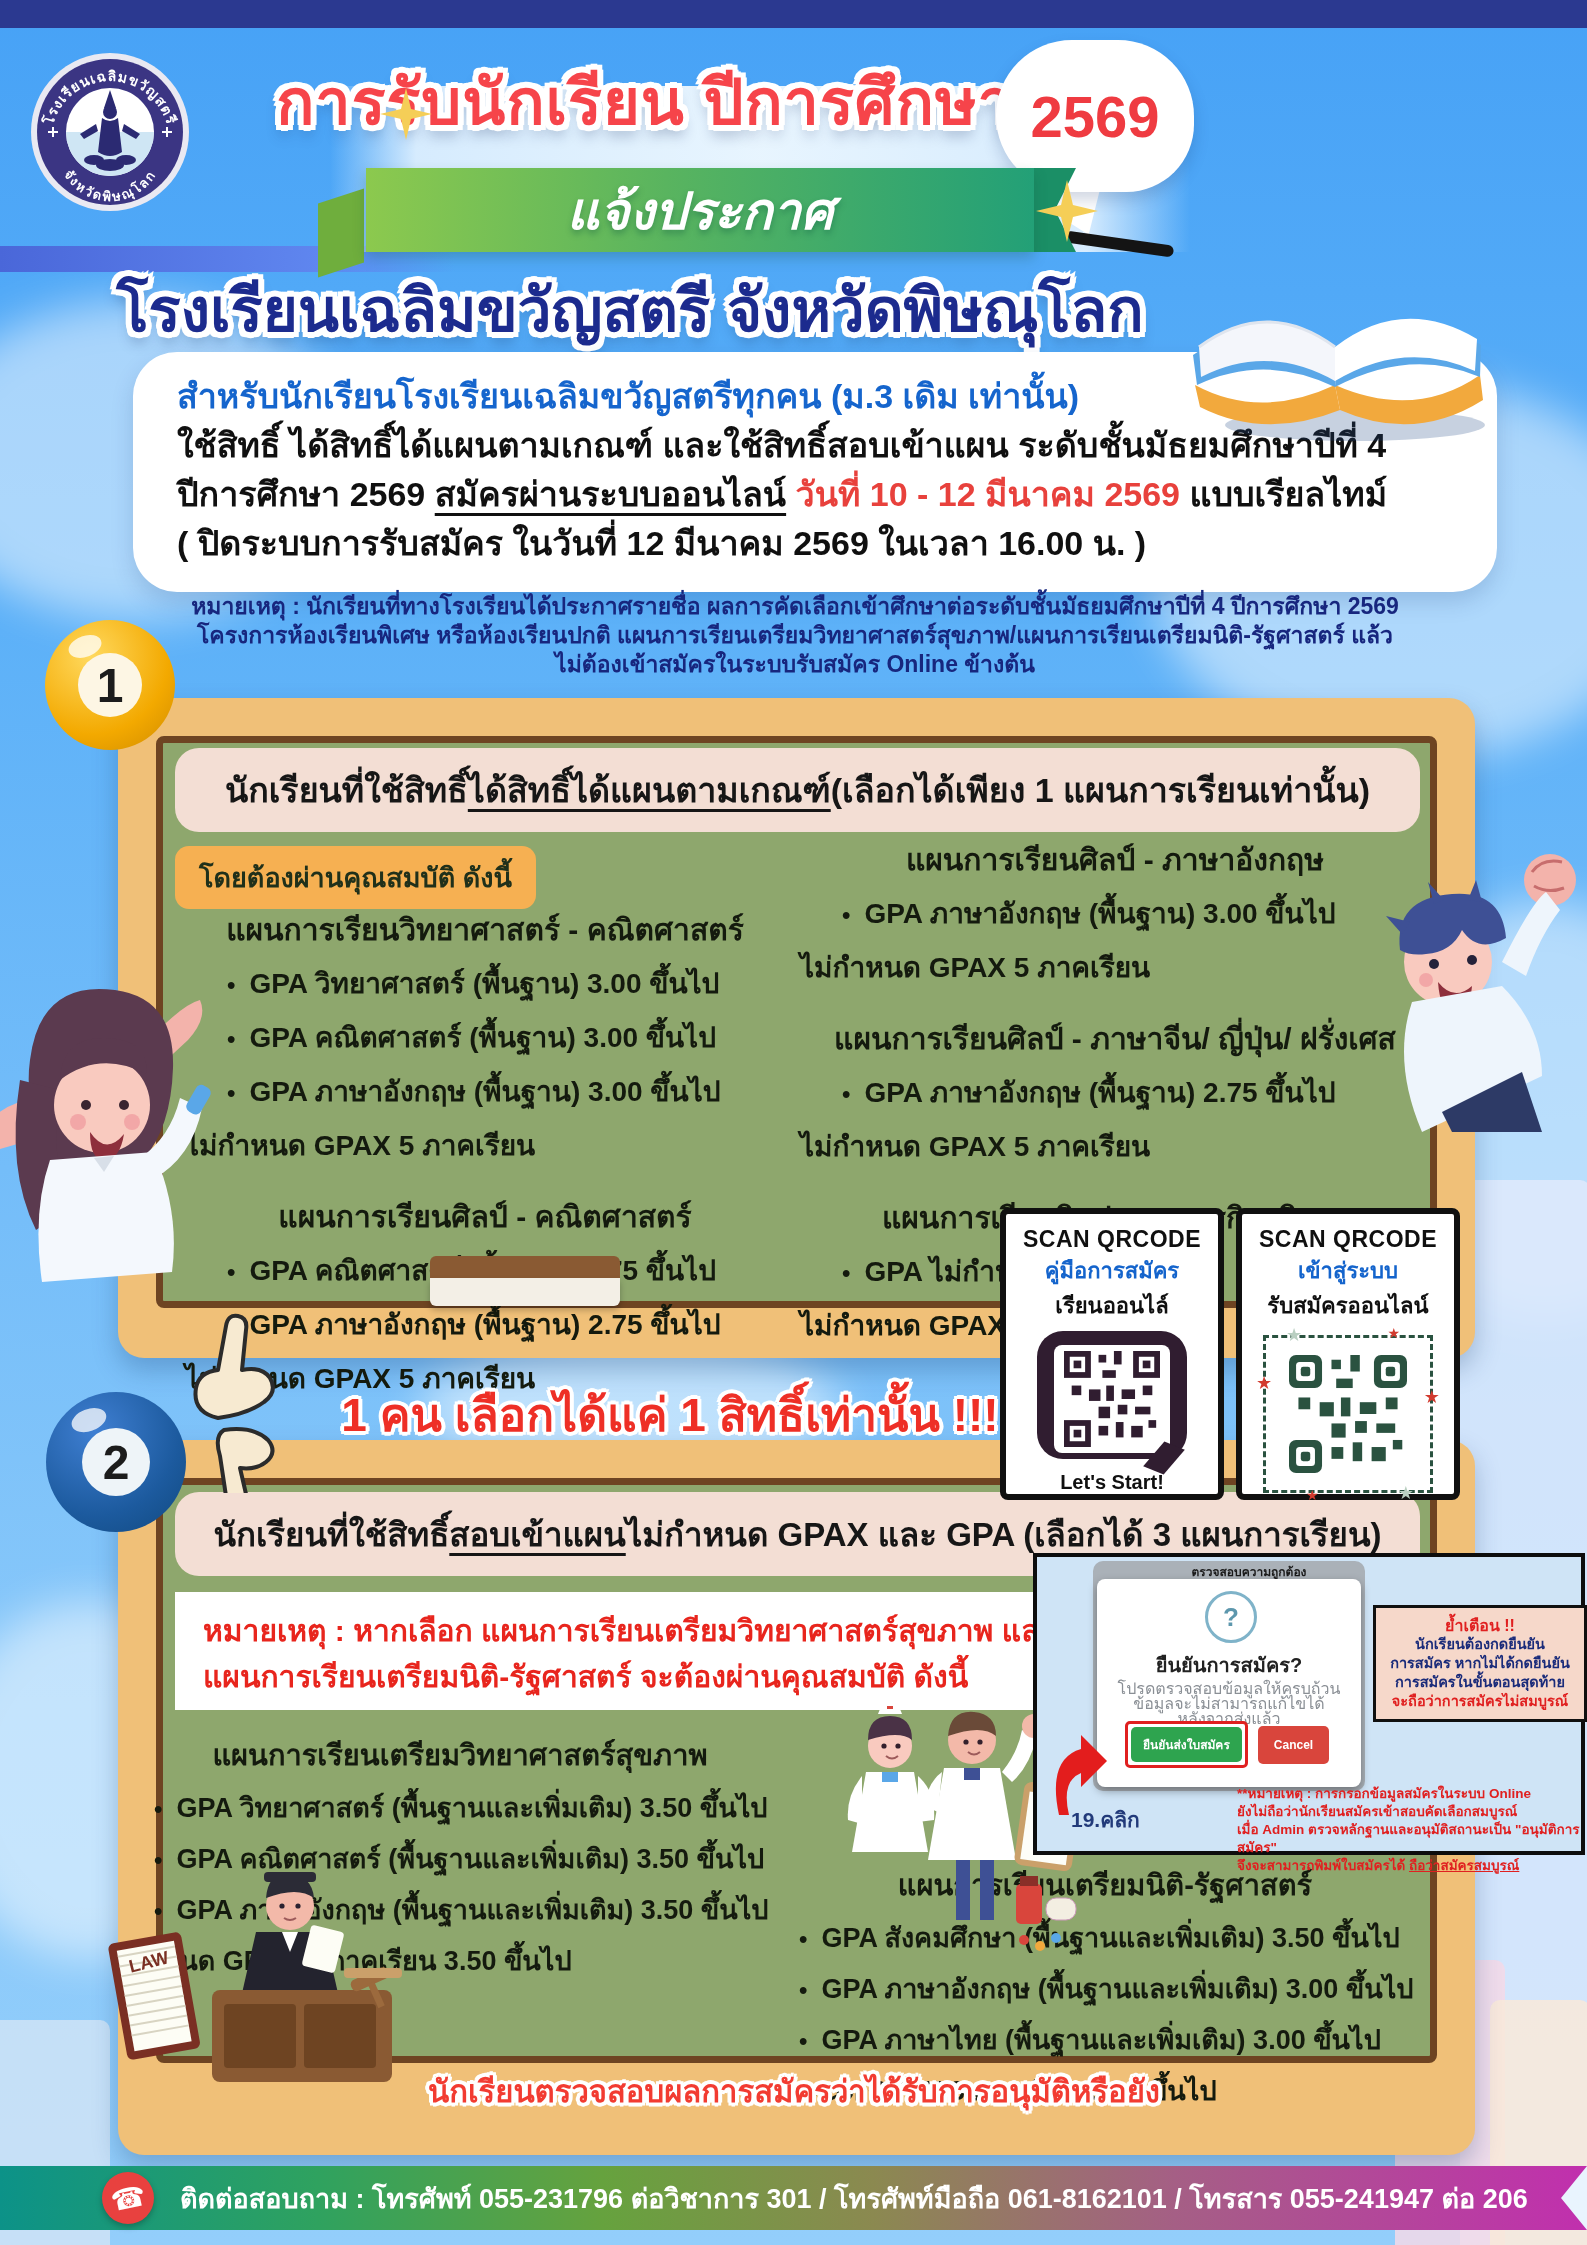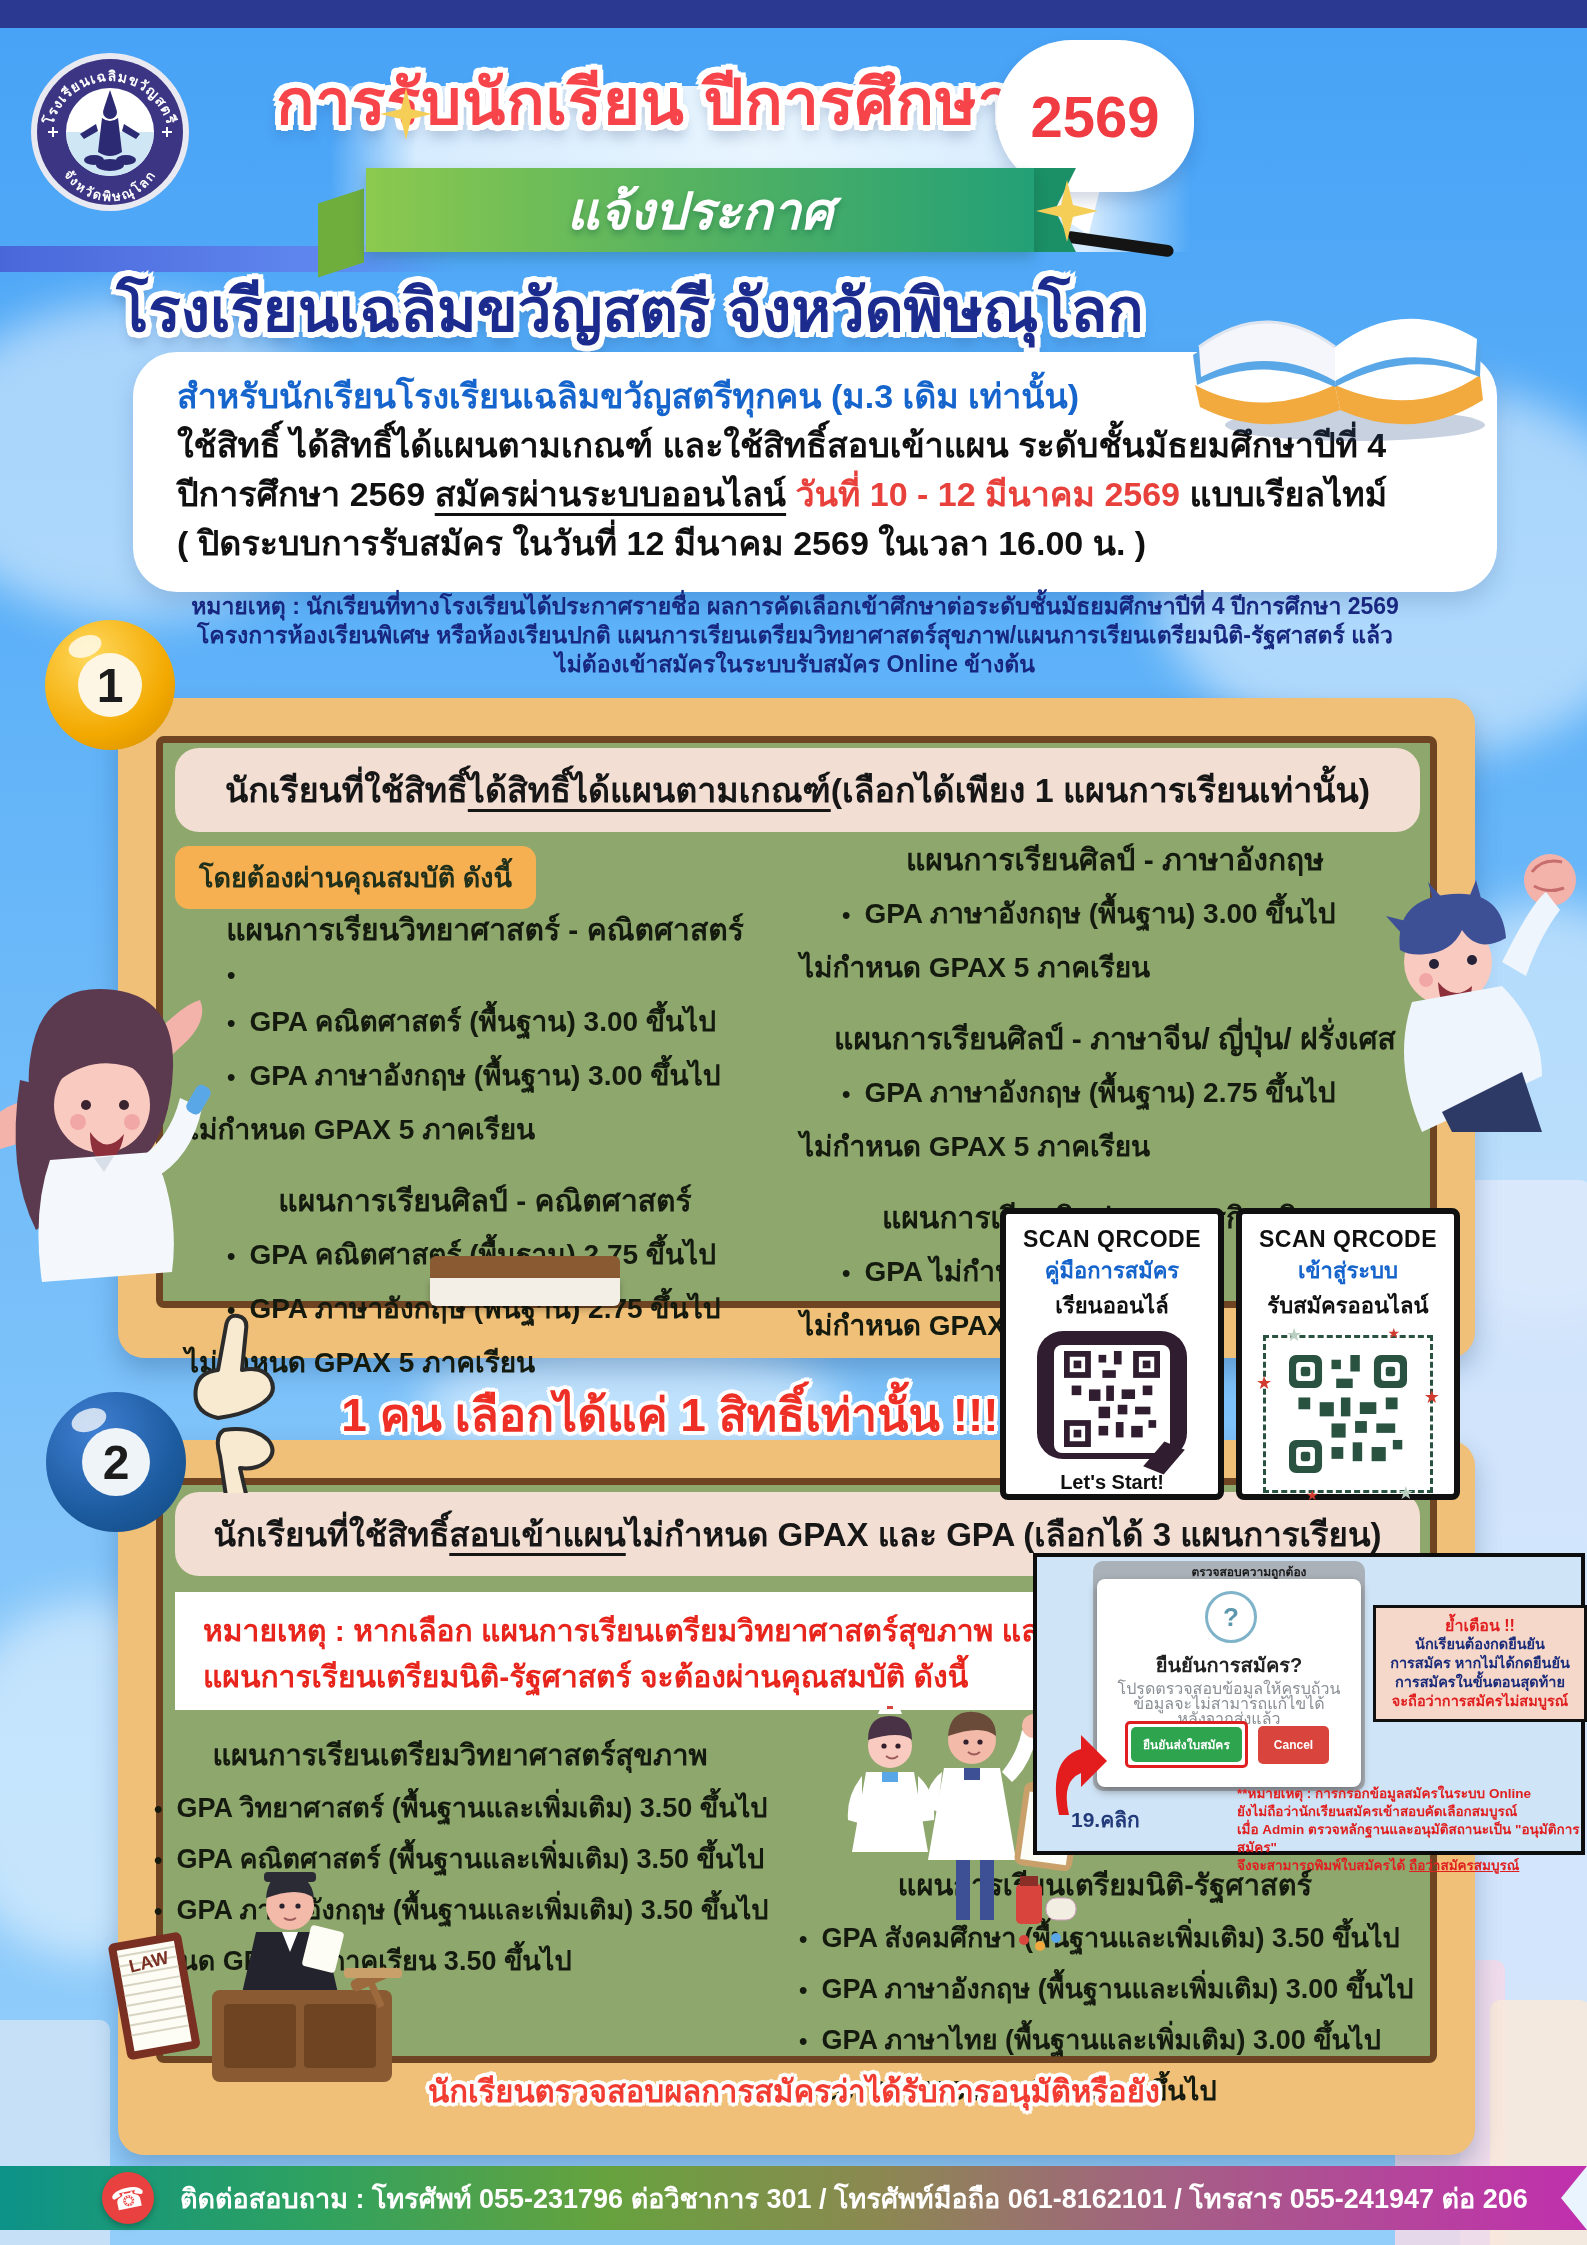--- a/index.html
+++ b/index.html
@@ -222,20 +222,21 @@
       <span class="il-ul">ได้สิทธิ์ได้แผนตามเกณฑ์</span>
       <span> (เลือกได้เพียง 1 แผนการเรียนเท่านั้น)</span>
   </div>
   <div class="tag" style="left:175px;top:846px;">โดยต้องผ่านคุณสมบัติ ดังนี้</div>
 
   <div class="col" style="left:185px;top:906px;width:600px;">
     <div class="plan">
       <div class="plan-name">แผนการเรียนวิทยาศาสตร์ - คณิตศาสตร์</div>
       <div class="brow">
           <span class="bdot">•</span>
+          <span>GPA วิทยาศาสตร์ (พื้นฐาน) 3.00 ขึ้นไป</span>
         </div>
       <div class="brow">
           <span class="bdot">•</span>
           <span>GPA คณิตศาสตร์ (พื้นฐาน) 3.00 ขึ้นไป</span>
         </div>
       <div class="brow">
           <span class="bdot">•</span>
           <span>GPA ภาษาอังกฤษ (พื้นฐาน) 3.00 ขึ้นไป</span>
         </div>
       <div class="plan-note">ไม่กำหนด GPAX 5 ภาคเรียน</div>

